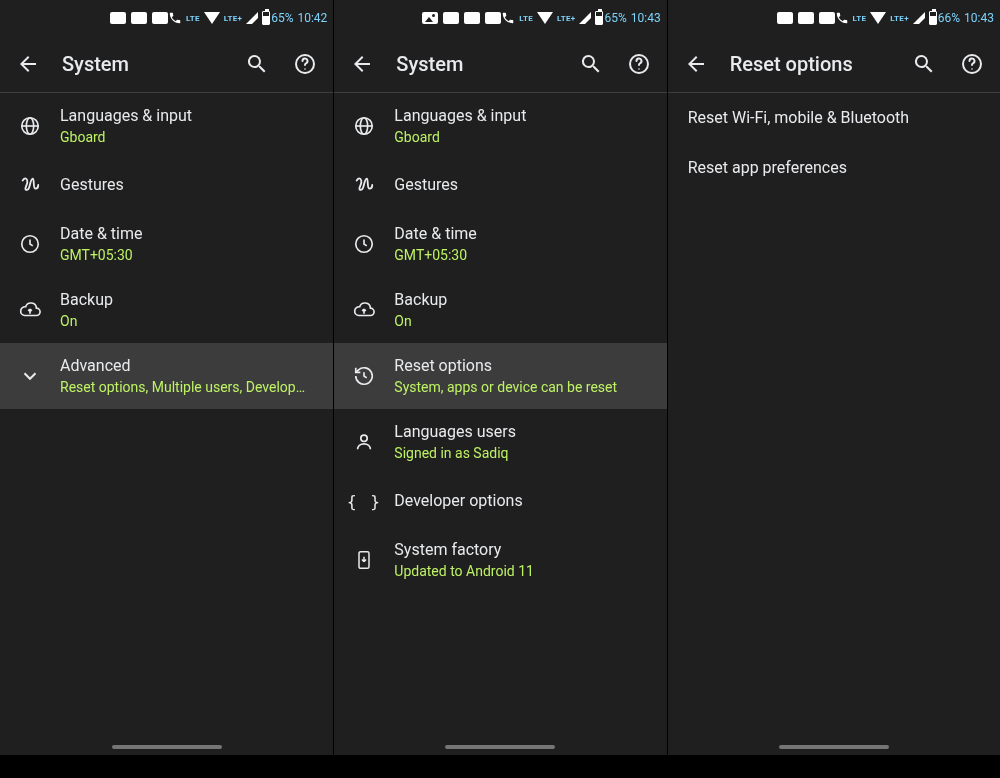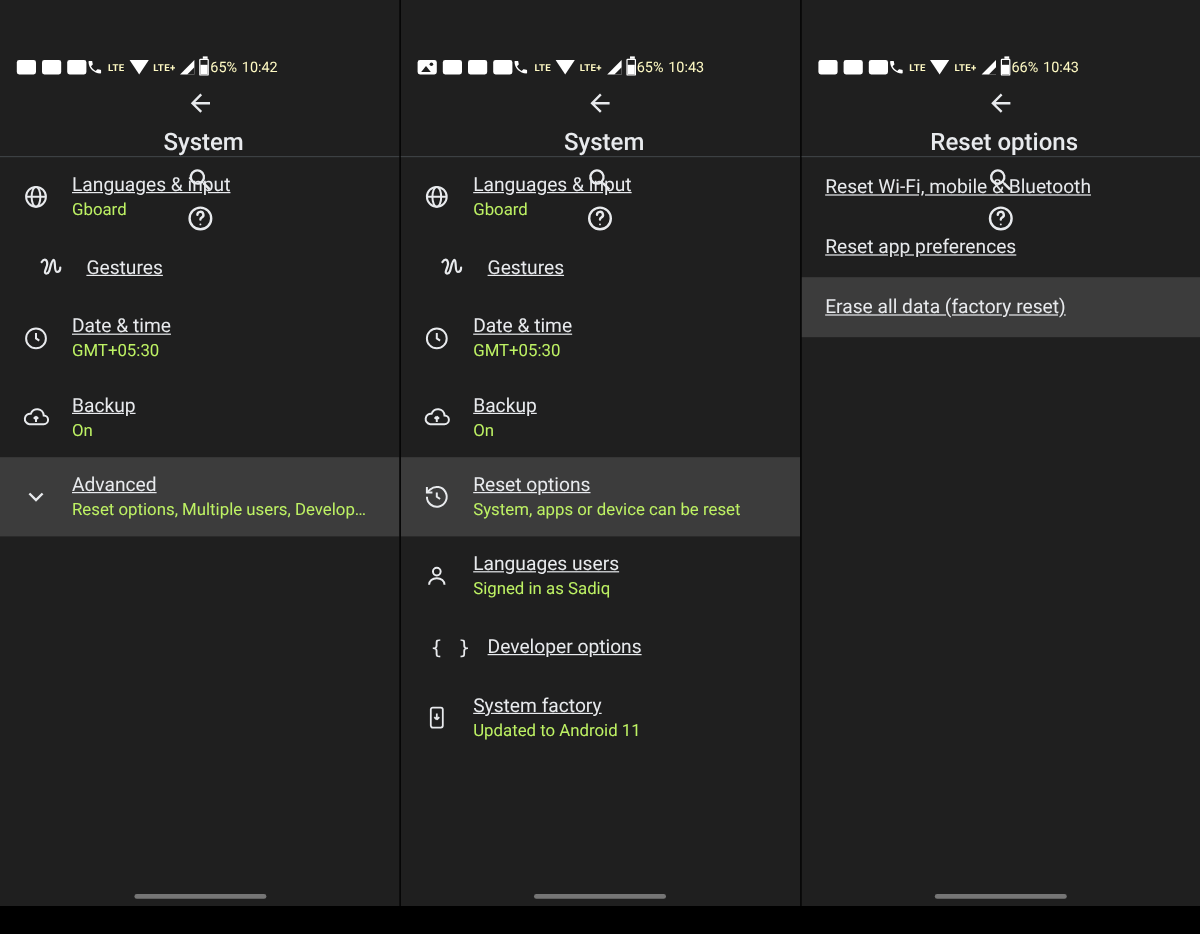--- a/index.html
+++ b/index.html
@@ -1,48 +1,48 @@
 <!DOCTYPE html>
 <html><head>
 <meta charset="utf-8">
 <style>
   * { margin: 0; padding: 0; box-sizing: border-box; font-family: Roboto, -apple-system, BlinkMacSystemFont, "Segoe UI", Helvetica, Arial, sans-serif; }
   body { background: #000; width: 1000px; height: 778px; overflow: hidden; display: flex; }
   .phone { width: 333.33px; height: 755px; background: #1f1f1f; display: flex; flex-direction: column; position: relative; }
   .phone + .phone { border-left: 1px solid #000; }
 
-  .status-bar { height: 36px; display: flex; align-items: center; justify-content: flex-start; padding: 0 6px 0 14px; color: #fef9c3; font-size: 12px; margin-top: 38px; }
+  .status-bar { height: 36px; display: flex; align-items: center; justify-content: flex-end; padding: 0 6px 0 14px; color: #7dd3fc; font-size: 12px; }
   .status-left { display: flex; align-items: center; gap: 5px; }
   .status-right { display: flex; align-items: center; gap: 4px; }
   .status-badge { width: 16px; height: 12px; background: #fff; border-radius: 2px; display:flex;align-items:center;justify-content:center; }
   .status-pic { width:16px; height:12px; background:#fff; border-radius:2px; position:relative; }
   .status-pic::after { content:''; position:absolute; left:3px; bottom:2px; width:0;height:0;border-left:4px solid transparent;border-right:4px solid transparent;border-bottom:5px solid #1f1f1f;}
   .status-pic::before { content:''; position:absolute; right:3px; top:2px; width:3px;height:3px;background:#1f1f1f;border-radius:50%;}
   .lte { font-size:8px; font-weight:bold; letter-spacing:0.3px; }
   .sig-tri { width:0;height:0;border-left:12px solid transparent;border-bottom:12px solid #fff; position:relative; }
   .sig-tri::after { content:''; position:absolute; right:0; bottom:-12px; width:0;height:0;border-left:6px solid transparent;border-bottom:6px solid #1f1f1f;}
   .wifi-ic { position:relative; width:16px; height:12px; }
   .wifi-ic::before { content:''; position:absolute; left:0; top:0; width:0;height:0; border-left:8px solid transparent; border-right:8px solid transparent; border-top:12px solid #fff;}
   .batt { display:flex; align-items:center; gap:1px;}
   .batt-icon { width:8px; height:14px; border:1px solid #fff; border-radius:1px; position:relative; display:flex; align-items:flex-end;}
   .batt-icon::before{content:'';position:absolute;top:-3px;left:2px;width:4px;height:2px;background:#fff;}
   .batt-fill { width:100%; height:65%; background:#fff;}
 
-  .app-bar { height: 56px; display: flex; align-items: center; padding: 0 8px; gap: 8px; flex-direction: column; }
+  .app-bar { height: 56px; display: flex; align-items: center; padding: 0 8px; gap: 8px; }
   .icon-btn { width: 40px; height: 40px; display: flex; align-items: center; justify-content: center; color: #e8eaed; cursor: pointer; border-radius: 50%; }
   .title { flex: 1; font-size: 20px; font-weight: 500; color: #e8eaed; padding-left: 6px; }
   .divider { height: 1px; background: #3c4043; margin: 0; }
 
   .list { flex: 1; overflow: hidden; }
   .item { display: flex; align-items: center; min-height: 64px; padding: 12px 16px 12px 0; cursor: pointer; }
-  .item.single { min-height: 52px; padding-left: 12px; }
+  .item.single { min-height: 52px; }
   .item.highlight { background: #3c3c3c; }
   .item .leading { width: 60px; display: flex; justify-content: center; align-items: center; color: #e8eaed; flex-shrink:0; }
   .item .texts { flex: 1; min-width: 0; padding-right: 8px; }
-  .item .primary { font-size: 16px; color: #e8eaed; line-height: 22px; text-decoration: underline; }
+  .item .primary { font-size: 16px; color: #e8eaed; line-height: 22px; }
   .item .secondary { font-size: 14px; color: #bef264; line-height: 19px; margin-top: 1px; white-space: nowrap; overflow: hidden; text-overflow: ellipsis; }
   .item.no-icon { padding-left: 68px; }
   .phone3 .item.no-icon { padding-left: 20px; min-height:50px; }
 
   .nav-bar { position: absolute; bottom: 0; left:0; right:0; height: 16px; display:flex; justify-content:center; align-items:center; }
   .nav-pill { width: 110px; height: 4px; border-radius: 3px; background: #757575; }
 
   svg { display: block; }
 </style>
 </head>
@@ -360,23 +360,18 @@
     <div class="item no-icon single">
       <div class="texts">
           <div class="primary">Reset Wi-Fi, mobile &amp; Bluetooth</div>
         </div>
     </div>
     <div class="item no-icon single">
       <div class="texts">
           <div class="primary">Reset app preferences</div>
         </div>
     </div>
-    <div class="item no-icon single highlight">
-      <div class="texts">
-          <div class="primary">Erase all data (factory reset)</div>
-        </div>
-    </div>
   </div>
 
   <div class="nav-bar">
       <div class="nav-pill"></div>
     </div>
 </div>
 
 </body></html>

